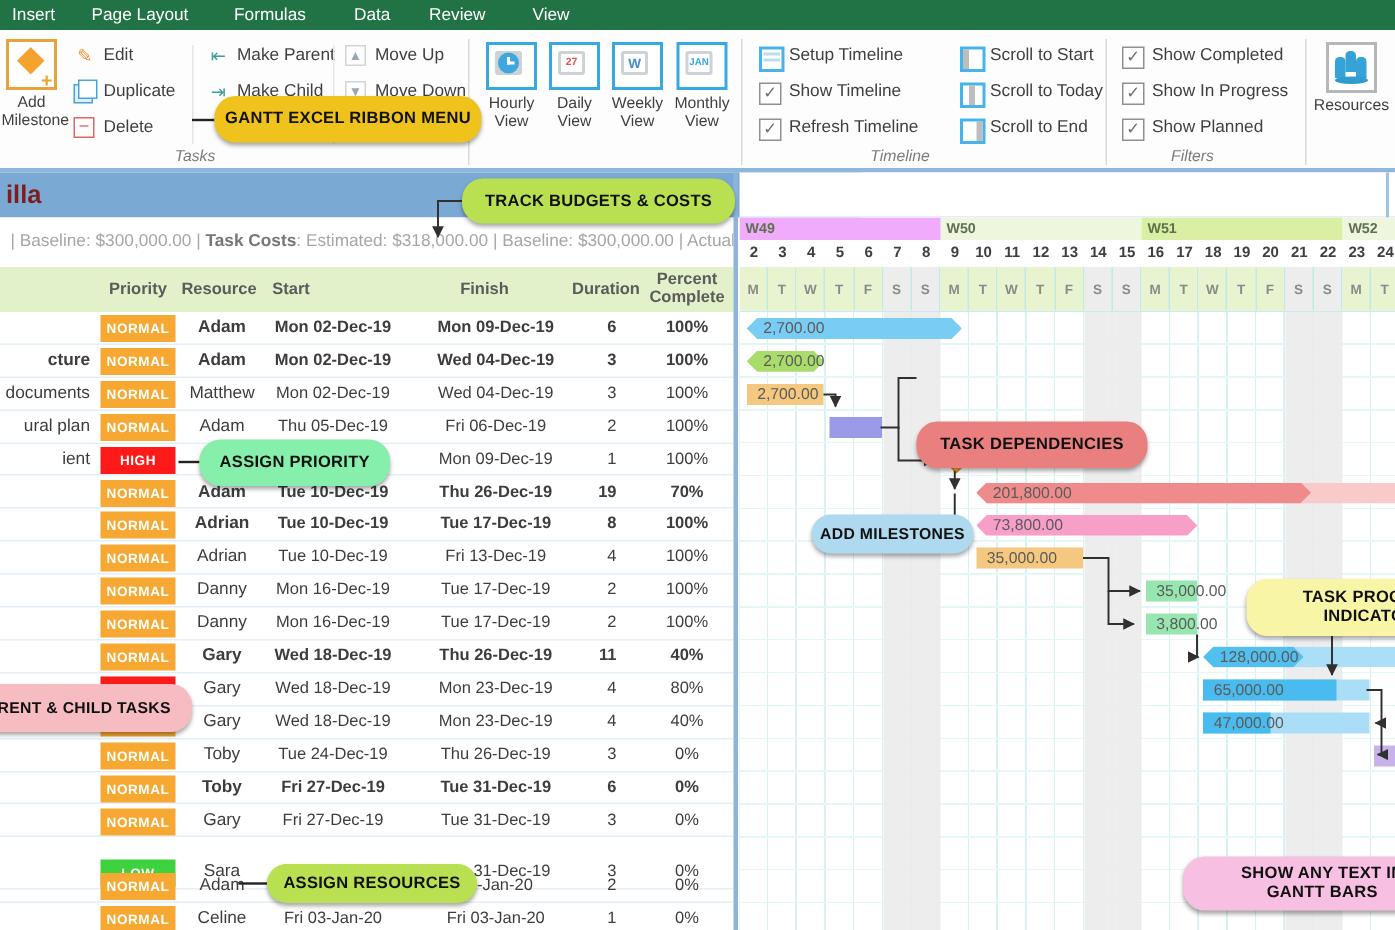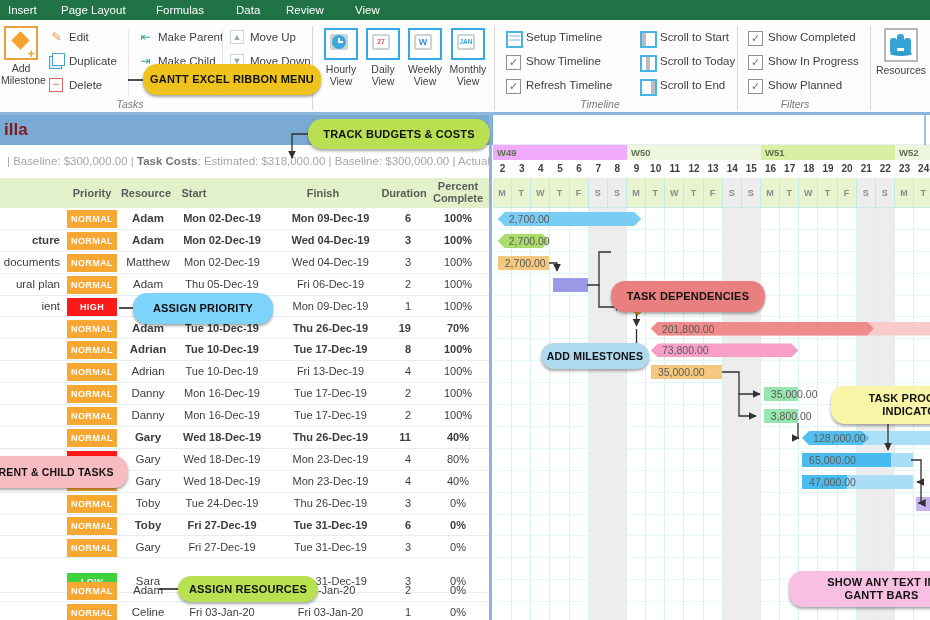--- a/index.html
+++ b/index.html
@@ -557,21 +557,21 @@
     <path d="M159 589 H178"></path>
   </g>
 </svg>
 
 <div class="callout" style="left:143px;top:64px;width:178px;height:31px;background:#efc31c;">
     <span>GANTT EXCEL RIBBON MENU</span>
   </div>
 <div class="callout" style="left:308px;top:119px;width:182px;height:30px;background:#b9e051;">
     <span>TRACK BUDGETS &amp; COSTS</span>
   </div>
-<div class="callout" style="left:133px;top:293px;width:140px;height:31px;background:#7dd3fc;text-align:center;">
+<div class="callout" style="left:133px;top:293px;width:127px;height:31px;background:#86efac;text-align:center;">
     <span>ASSIGN PRIORITY</span>
   </div>
 <div class="callout" style="left:611px;top:245px;width:154px;height:31px;background:#e97f7f;margin-top:36px;">
     <span>TASK DEPENDENCIES</span>
   </div>
 <div class="callout" style="left:541px;top:343px;width:108px;height:26px;background:#aed9ee;font-size:10.5px;">
     <span>ADD MILESTONES</span>
   </div>
 <div class="callout two" style="left:831px;top:386px;width:172px;height:38px;background:#f9f5a6;">
     <span><span>TASK PROGRESS</span><br><span>INDICATORS</span></span>

